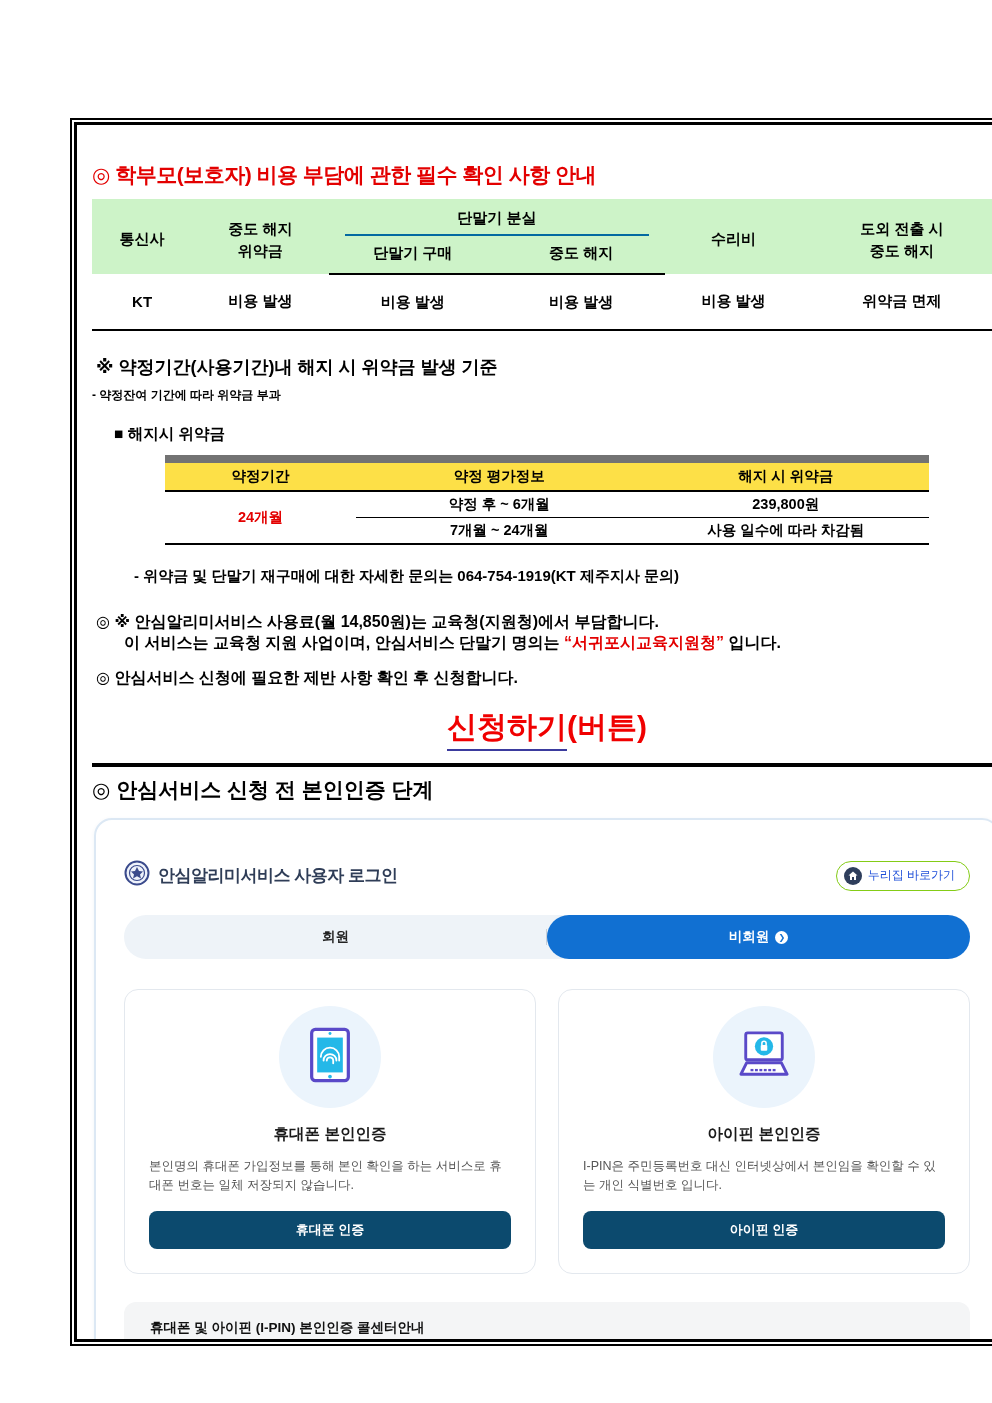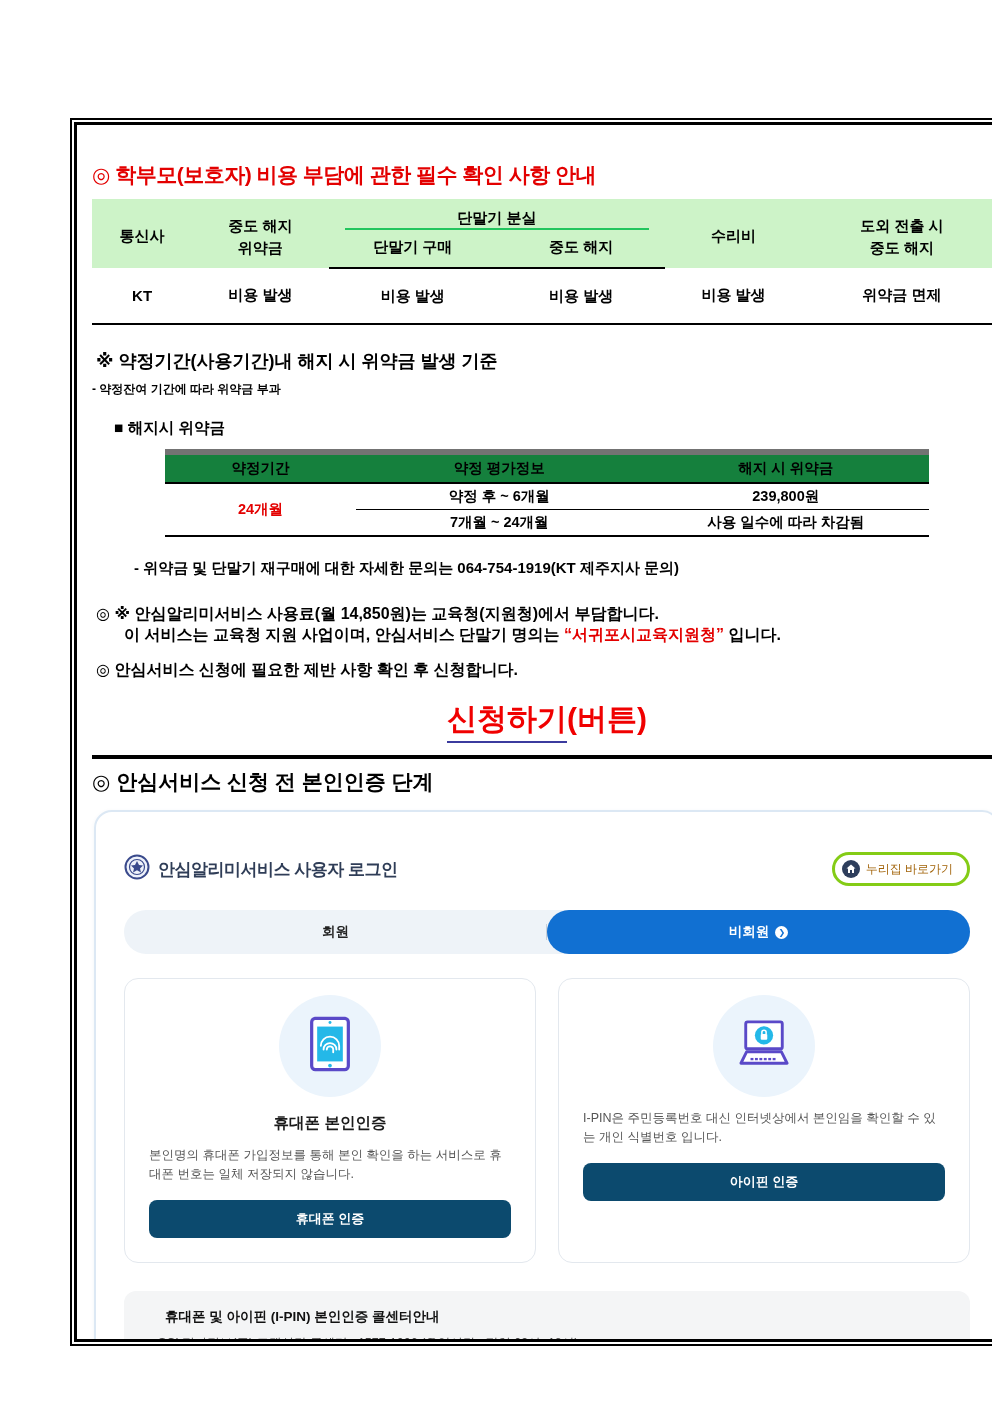--- a/index.html
+++ b/index.html
@@ -15,32 +15,32 @@
   
   .main-title { margin-top:36px; color:#e30000; font-size:21px; font-weight:bold; letter-spacing:-0.5px; }
 
   
   table { border-collapse:collapse; }
   .fee-table { width:100%; margin-top:10px; font-size:15px; font-weight:bold; text-align:center; }
   .fee-table td { padding:4px 2px; }
   .fee-table tr.hdr td { background:#cdf3c8; }
   .fee-table tr.hdr-top td { padding-top:10px; }
   .fee-table tr.hdr-sub td { padding-bottom:10px; border-bottom:2px solid #000; }
-  .loss-wrap { border-bottom:2px solid #22c55e; margin:0 14px; padding-bottom:0; }
+  .loss-wrap { border-bottom:2px solid #0369a1; margin:0 14px; padding-bottom:6px; }
   .fee-table tr.bodyrow td { height:56px; border-bottom:2px solid #000; }
   .preline { white-space:pre-line; line-height:1.45; }
 
   
   .note1 { margin-top:24px; margin-left:4px; font-size:18px; font-weight:bold; }
   .note2 { margin-top:8px; font-size:12px; font-weight:bold; }
   .note3 { margin-top:20px; margin-left:22px; font-size:15.5px; font-weight:bold; }
 
   
   .penalty-table { width:764px; margin:10px auto 0; font-size:14.5px; font-weight:bold; text-align:center; }
-  .penalty-table tr.hdr td { background:#15803d; border-top:6px solid #737373; border-bottom:2px solid #000; padding:4px 0; }
+  .penalty-table tr.hdr td { background:#fde047; border-top:8px solid #737373; border-bottom:2px solid #000; padding:4px 0; }
   .penalty-table td { padding:3px 0; }
   .penalty-table tr.r1 td.rb { border-bottom:1.5px solid #000; }
   .penalty-table tr.r2 td { border-bottom:2px solid #000; }
   .penalty-table td.red-cell { color:#e30000; border-bottom:2px solid #000; }
 
   .contact-note { margin-top:22px; margin-left:42px; font-size:15px; font-weight:bold; }
   .contact-note .phone { font-weight:bold; }
 
   
   .svc1 { margin-top:26px; margin-left:4px; font-size:16px; font-weight:bold; }
@@ -54,45 +54,45 @@
 
   .thick-sep { margin-top:12px; height:4px; background:#000; }
 
   .auth-title { margin-top:9px; font-size:21px; font-weight:bold; color:#000; }
 
   
   .panel { margin:14px 2px 0; border:2px solid #dce8f4; border-radius:18px;
     padding:40px 28px 20px; background:#fff; box-shadow:0 1px 4px rgba(40,80,140,.06); }
   .panel-header { display:flex; justify-content:space-between; align-items:center; }
   .login-title { display:flex; align-items:center; gap:8px; font-size:17px; font-weight:bold; color:#2f3d57; letter-spacing:-0.5px; }
-  .home-pill { display:flex; align-items:center; gap:6px; border:3px solid #84cc16; border-radius:17px;
-    background:#fff; padding:5px 14px 5px 7px; font-size:12px; color:#a16207; cursor:pointer;text-align:right; }
+  .home-pill { display:flex; align-items:center; gap:6px; border:1px solid #84cc16; border-radius:17px;
+    background:#fff; padding:5px 14px 5px 7px; font-size:12px; color:#1d4ed8; cursor:pointer;text-align:right; }
   .home-dot { width:18px; height:18px; border-radius:50%; background:#2e3e5c; color:#fff;
     display:flex; align-items:center; justify-content:center; }
 
   .tabbar { margin-top:24px; background:#eef3f8; border-radius:24px; height:44px; display:flex; }
   .tab { flex:1; display:flex; align-items:center; justify-content:center; gap:6px;
     font-size:13.5px; font-weight:bold; color:#222; position:relative; cursor:pointer; }
   .tab.sep::after { content:""; position:absolute; right:0; top:14px; width:1px; height:16px; background:#c7cfd8; }
   .tab.active { background:#1170d2; color:#fff; border-radius:24px; }
   .tab-arrow { width:13px; height:13px; border-radius:50%; background:#fff; color:#1170d2;
     font-size:8px; display:flex; align-items:center; justify-content:center; }
 
-  .cards { display:flex; gap:22px; margin-top:24px; }
+  .cards { display:flex; gap:22px; margin-top:30px; }
   .card { flex:1; border:1.5px solid #e3e8ee; border-radius:14px; padding:16px 24px 24px; background:#fff; }
   .icon-circle { width:102px; height:102px; border-radius:50%; background:#ebf4fc; margin:0 auto;
     display:flex; align-items:center; justify-content:center; }
   .card-title { text-align:center; font-size:15.5px; font-weight:bold; margin-top:16px; color:#1a1a1a; }
   .card-desc { font-size:12.5px; color:#555; margin-top:12px; line-height:1.55; min-height:40px; }
   .card-btn { display:block; margin-top:14px; width:100%; height:38px; background:#0c4a6e; color:#fff;
     border:none; border-radius:8px; font-size:13px; font-weight:bold; cursor:pointer;
     font-family:"Liberation Sans","DejaVu Sans",sans-serif; }
 
   .info-box { margin-top:28px; background:#f4f5f6; border-radius:12px; padding:17px 26px; }
-  .info-title { font-size:13.5px; font-weight:bold; color:#111;margin-left:15px; }
+  .info-title { font-size:13.5px; font-weight:bold; color:#111; }
   .info-line { font-size:12.5px; color:#444; margin-top:9px; }
 </style>
 </head>
 <body>
 
 <div class="doc-frame">
   <div class="doc-inner">
 
     <div class="main-title">◎   학부모(보호자) 비용 부담에 관한 필수 확인 사항 안내</div>
 
@@ -239,20 +239,21 @@
                   <rect x="18" y="40.5" width="3" height="2.4"></rect>
                     <rect x="22.6" y="40.5" width="3" height="2.4"></rect>
                   <rect x="27.2" y="40.5" width="3" height="2.4"></rect>
                     <rect x="31.8" y="40.5" width="3" height="2.4"></rect>
                   <rect x="36.4" y="40.5" width="3" height="2.4"></rect>
                     <rect x="41" y="40.5" width="3" height="2.4"></rect>
                 </g>
               </svg>
             </span>
           </div>
+          <div class="card-title">아이핀 본인인증</div>
           <div class="card-desc">I-PIN은 주민등록번호 대신 인터넷상에서 본인임을 확인할 수 있는 개인 식별번호 입니다.</div>
           <button class="card-btn">아이핀 인증</button>
         </div>
 
       </div>
 
       <div class="info-box">
         <div class="info-title">휴대폰 및 아이핀 (I-PIN) 본인인증 콜센터안내</div>
         <div class="info-line">◦ SCI 평가정보(주) 고객상담 콜센터 : 1577-1006 (운영시간 : 평일 09시~18시)</div>
       </div>

